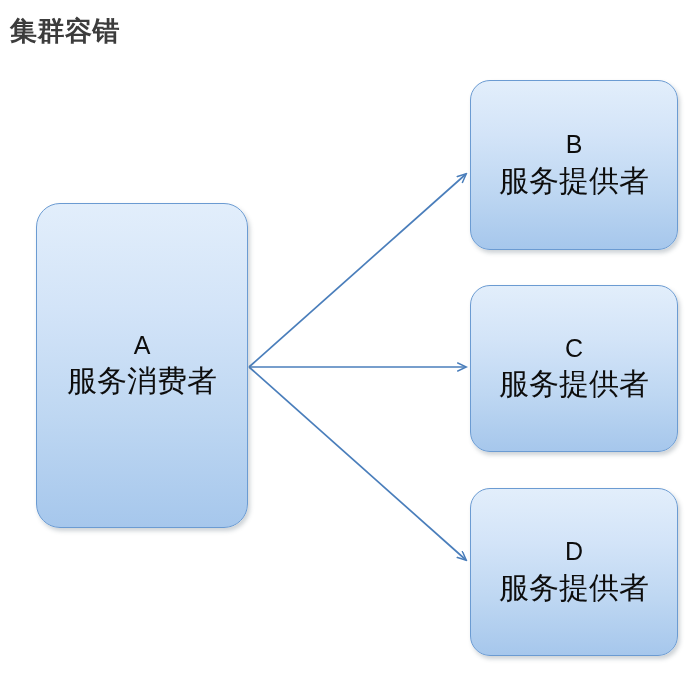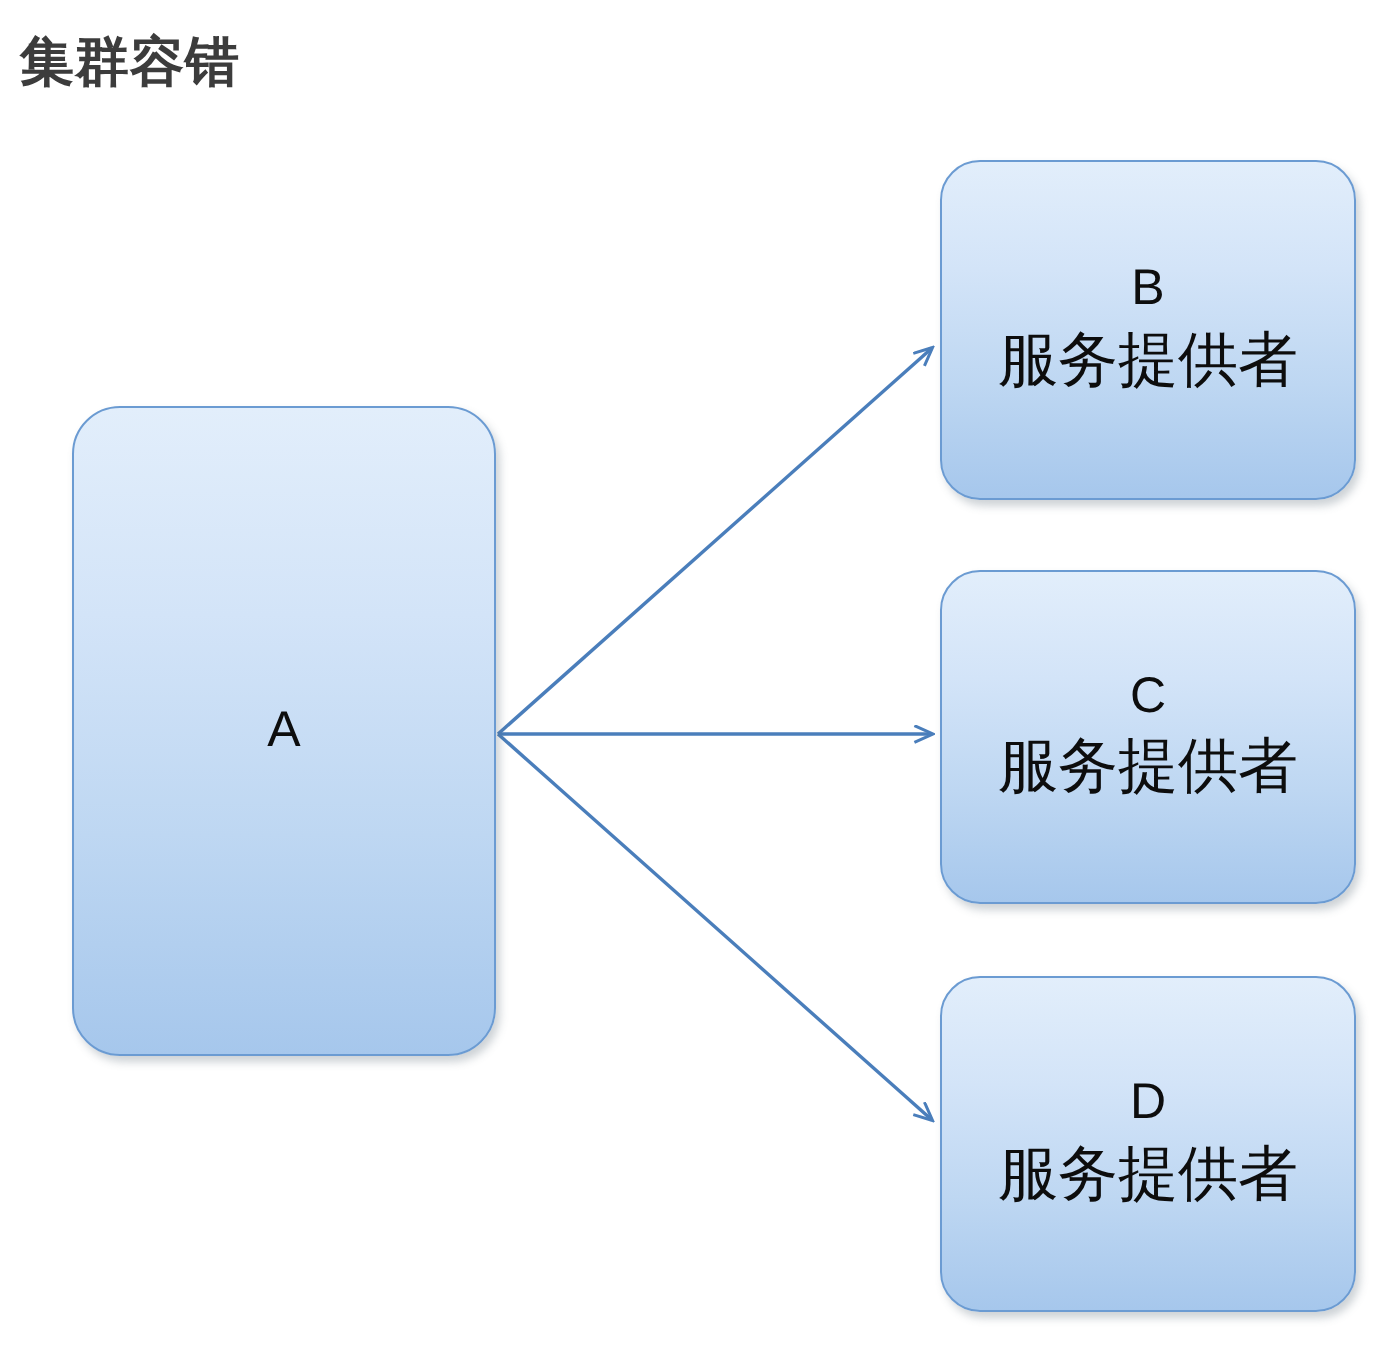--- a/index.html
+++ b/index.html
@@ -123,20 +123,21 @@
 
     <line x1="249" y1="367" x2="466" y2="174" stroke="#4a7ebb" stroke-width="1.7" marker-end="url(#arrowhead)"></line>
 
     <line x1="249" y1="367" x2="466" y2="367" stroke="#4a7ebb" stroke-width="1.7" marker-end="url(#arrowhead)"></line>
 
     <line x1="249" y1="367" x2="466" y2="560" stroke="#4a7ebb" stroke-width="1.7" marker-end="url(#arrowhead)"></line>
   </svg>
 
   <div class="node" id="node-a">
     <div class="node-id">A</div>
+    <div class="node-role">服务消费者</div>
   </div>
 
   <div class="node" id="node-b">
     <div class="node-id">B</div>
     <div class="node-role">服务提供者</div>
   </div>
 
   <div class="node" id="node-c">
     <div class="node-id">C</div>
     <div class="node-role">服务提供者</div>

